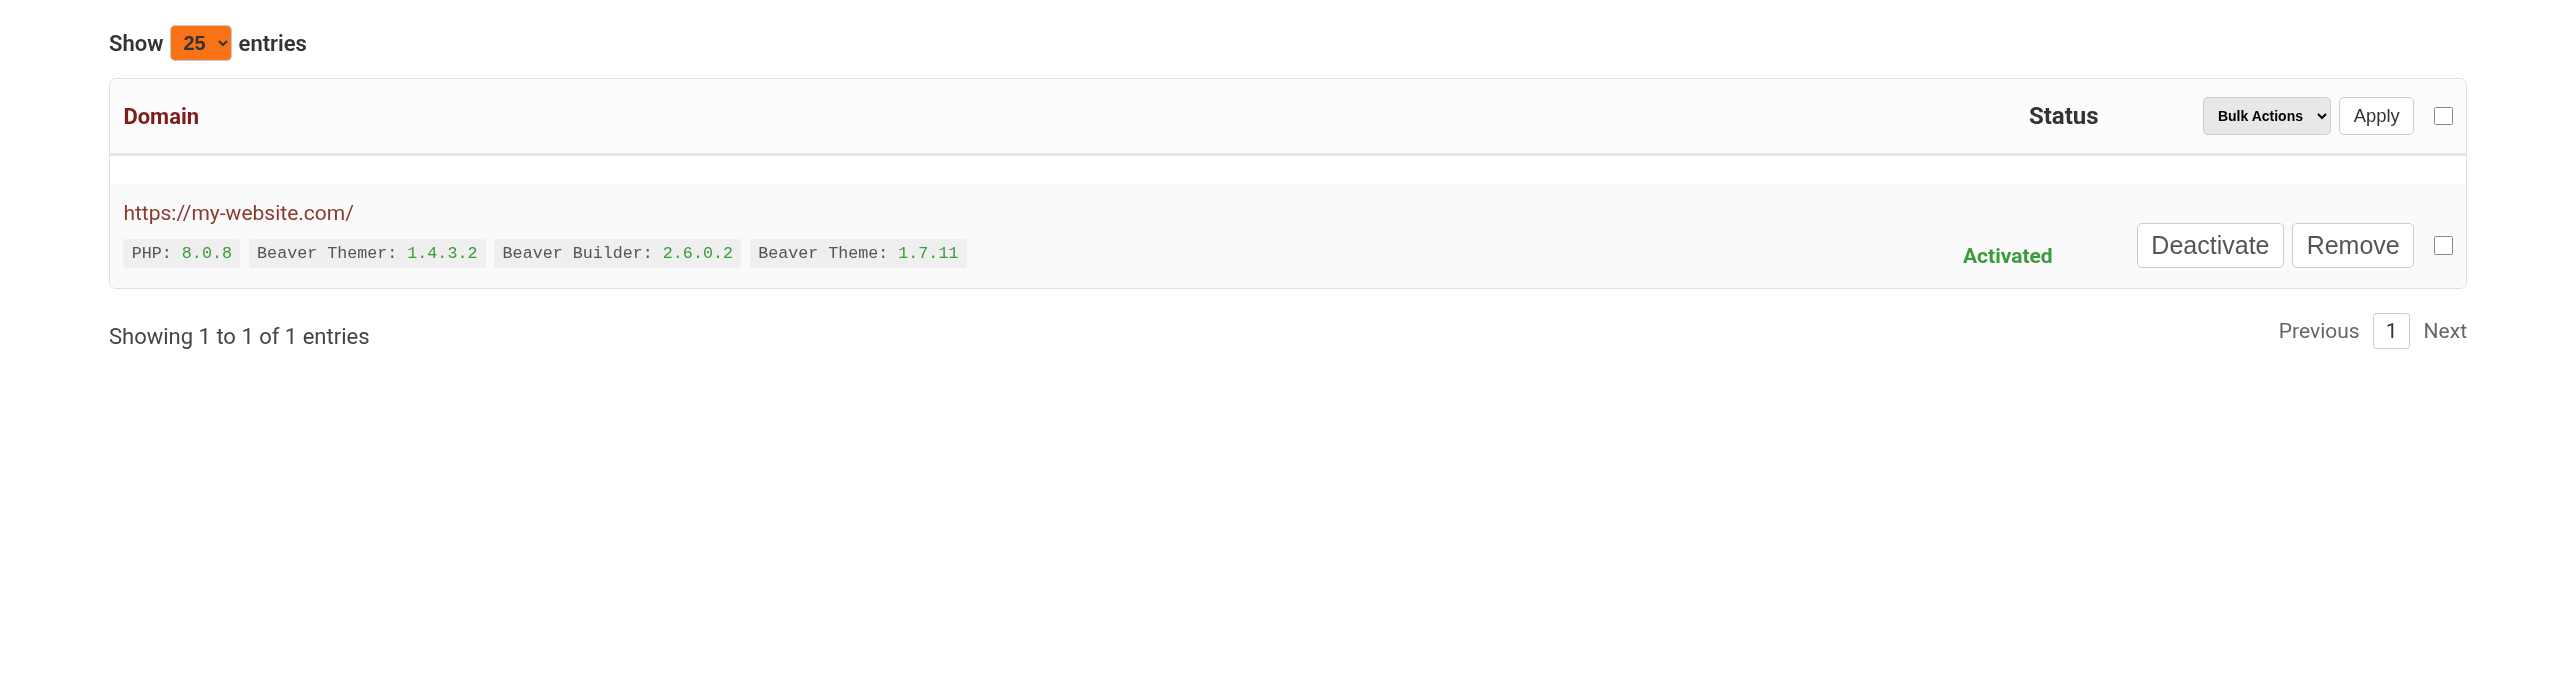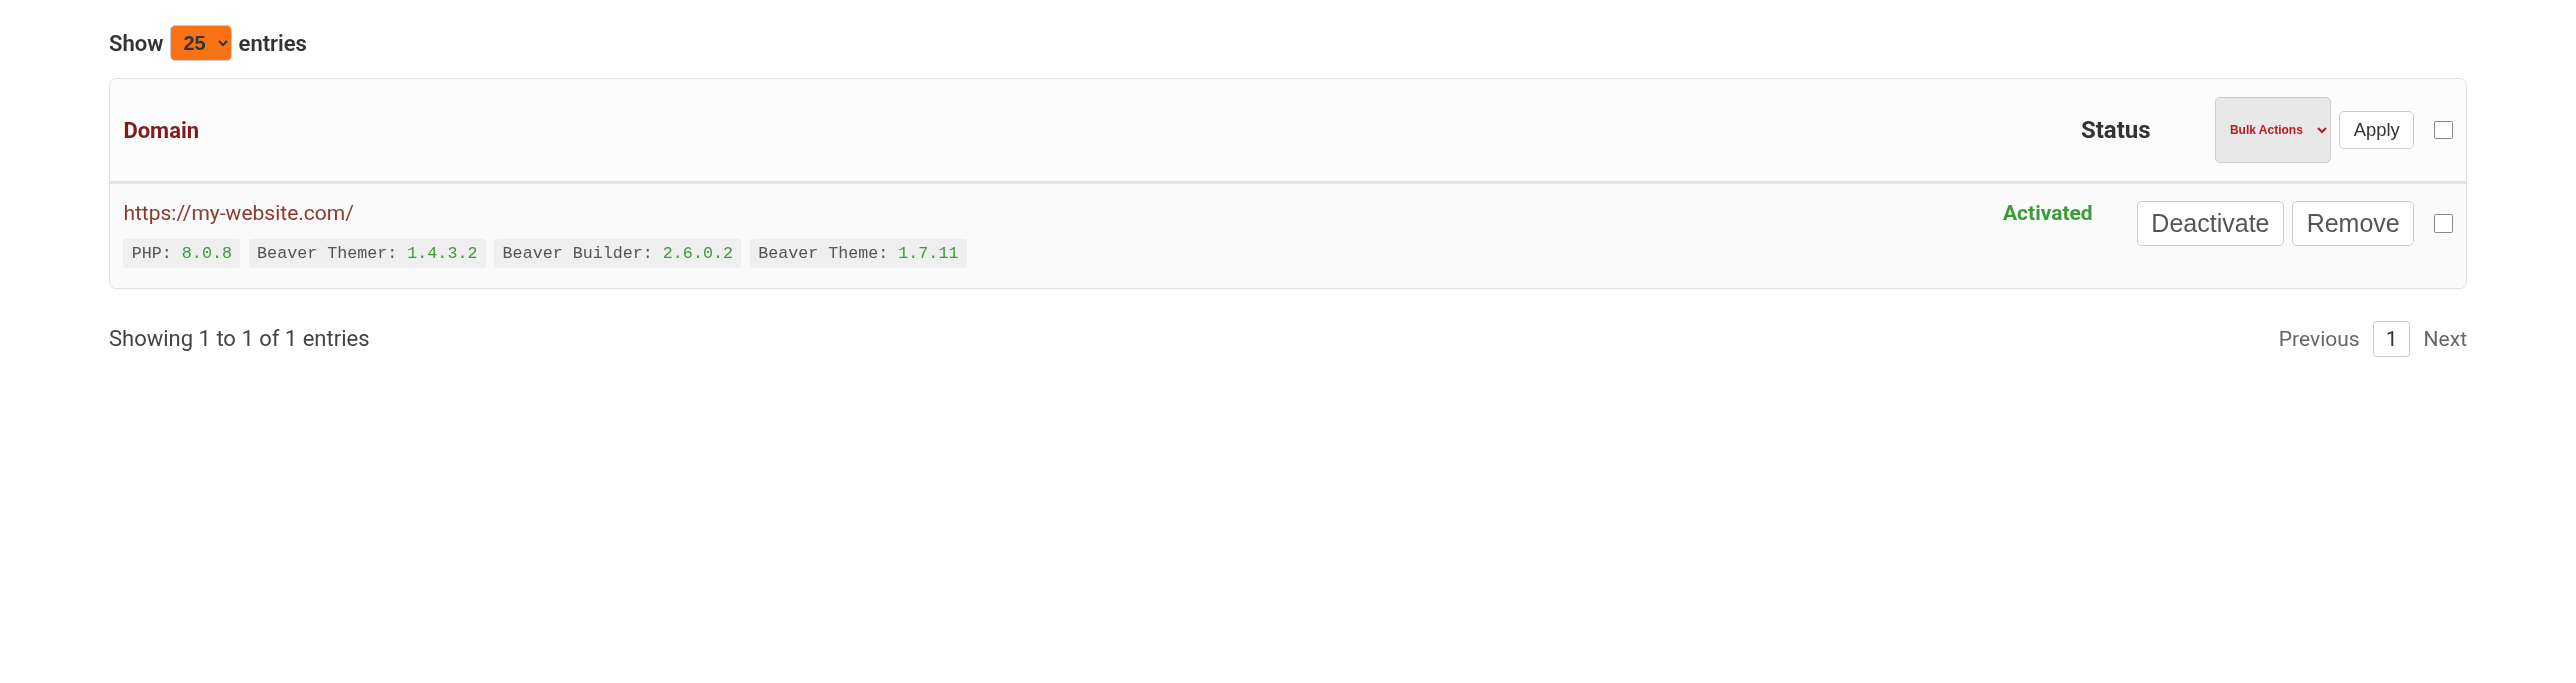--- a/index.html
+++ b/index.html
@@ -1,18 +1,19 @@
 <!DOCTYPE html>
 <html style="font-size:13.4px"><head>
   <meta charset="utf-8">
   <style>
     * {
       box-sizing: border-box;
       margin: 0;
       padding: 0;
+      gap: 40px;
     }
     
     body {
       font-family: -apple-system, BlinkMacSystemFont, "Segoe UI", Roboto, "Helvetica Neue", Arial, sans-serif;
       background: #fff;
       padding: 25px 109px;
       color: #333;
       font-size: 20px;
     }
     
@@ -91,28 +92,28 @@
       color: #333;
     }
     
     .th-actions {
       display: flex;
       align-items: center;
       gap: 8.4px;
     }
     
     .bulk-select {
-      font-size: 12px;
-      font-weight: 700;
-      padding: 24px 10px;
+      font-size: 14px;
+      font-weight: 700;
+      padding: 9px 10px;
       border: 0.8px solid #ccc;
       border-radius: 5px;
       background: #e8e8e8;
       cursor: pointer;
-      color: #b91c1c;
+      color: #000000;
     }
     
     .apply-btn {
       font-size: 18.4px;
       padding: 6.7px 13.4px;
       border: 0.8px solid #ccc;
       border-radius: 5px;
       background: #fff;
       cursor: pointer;
       color: #333;
@@ -127,23 +128,24 @@
       cursor: pointer;
       background: #fff;
     }
     
     .tbody {
       border-top: 2.5px solid #e6e6e6;
     }
     
     .row {
       display: flex;
-      align-items: flex-start;
+      align-items: flex-end;
       padding: 16.7px 13.4px 20px 13.4px;
       background: #fafafa;
+      margin-top: 28px;
     }
     
     .cell-domain {
       flex: 1;
     }
     
     .domain-link {
       color: #8b3a2f;
       font-size: 21px;
       text-decoration: none;
@@ -189,22 +191,22 @@
       border: 0.8px solid #ccc;
       border-radius: 5px;
       background: #fff;
       cursor: pointer;
       color: #555;
     }
     
     .bottom-bar {
       display: flex;
       justify-content: space-between;
-      align-items: center;
-      margin-top: 32px;
+      align-items: flex-end;
+      margin-top: 24px;
     }
     
     .info-text {
       font-size: 22px;
       color: #444;
     }
     
     .pagination {
       display: flex;
       align-items: center;

